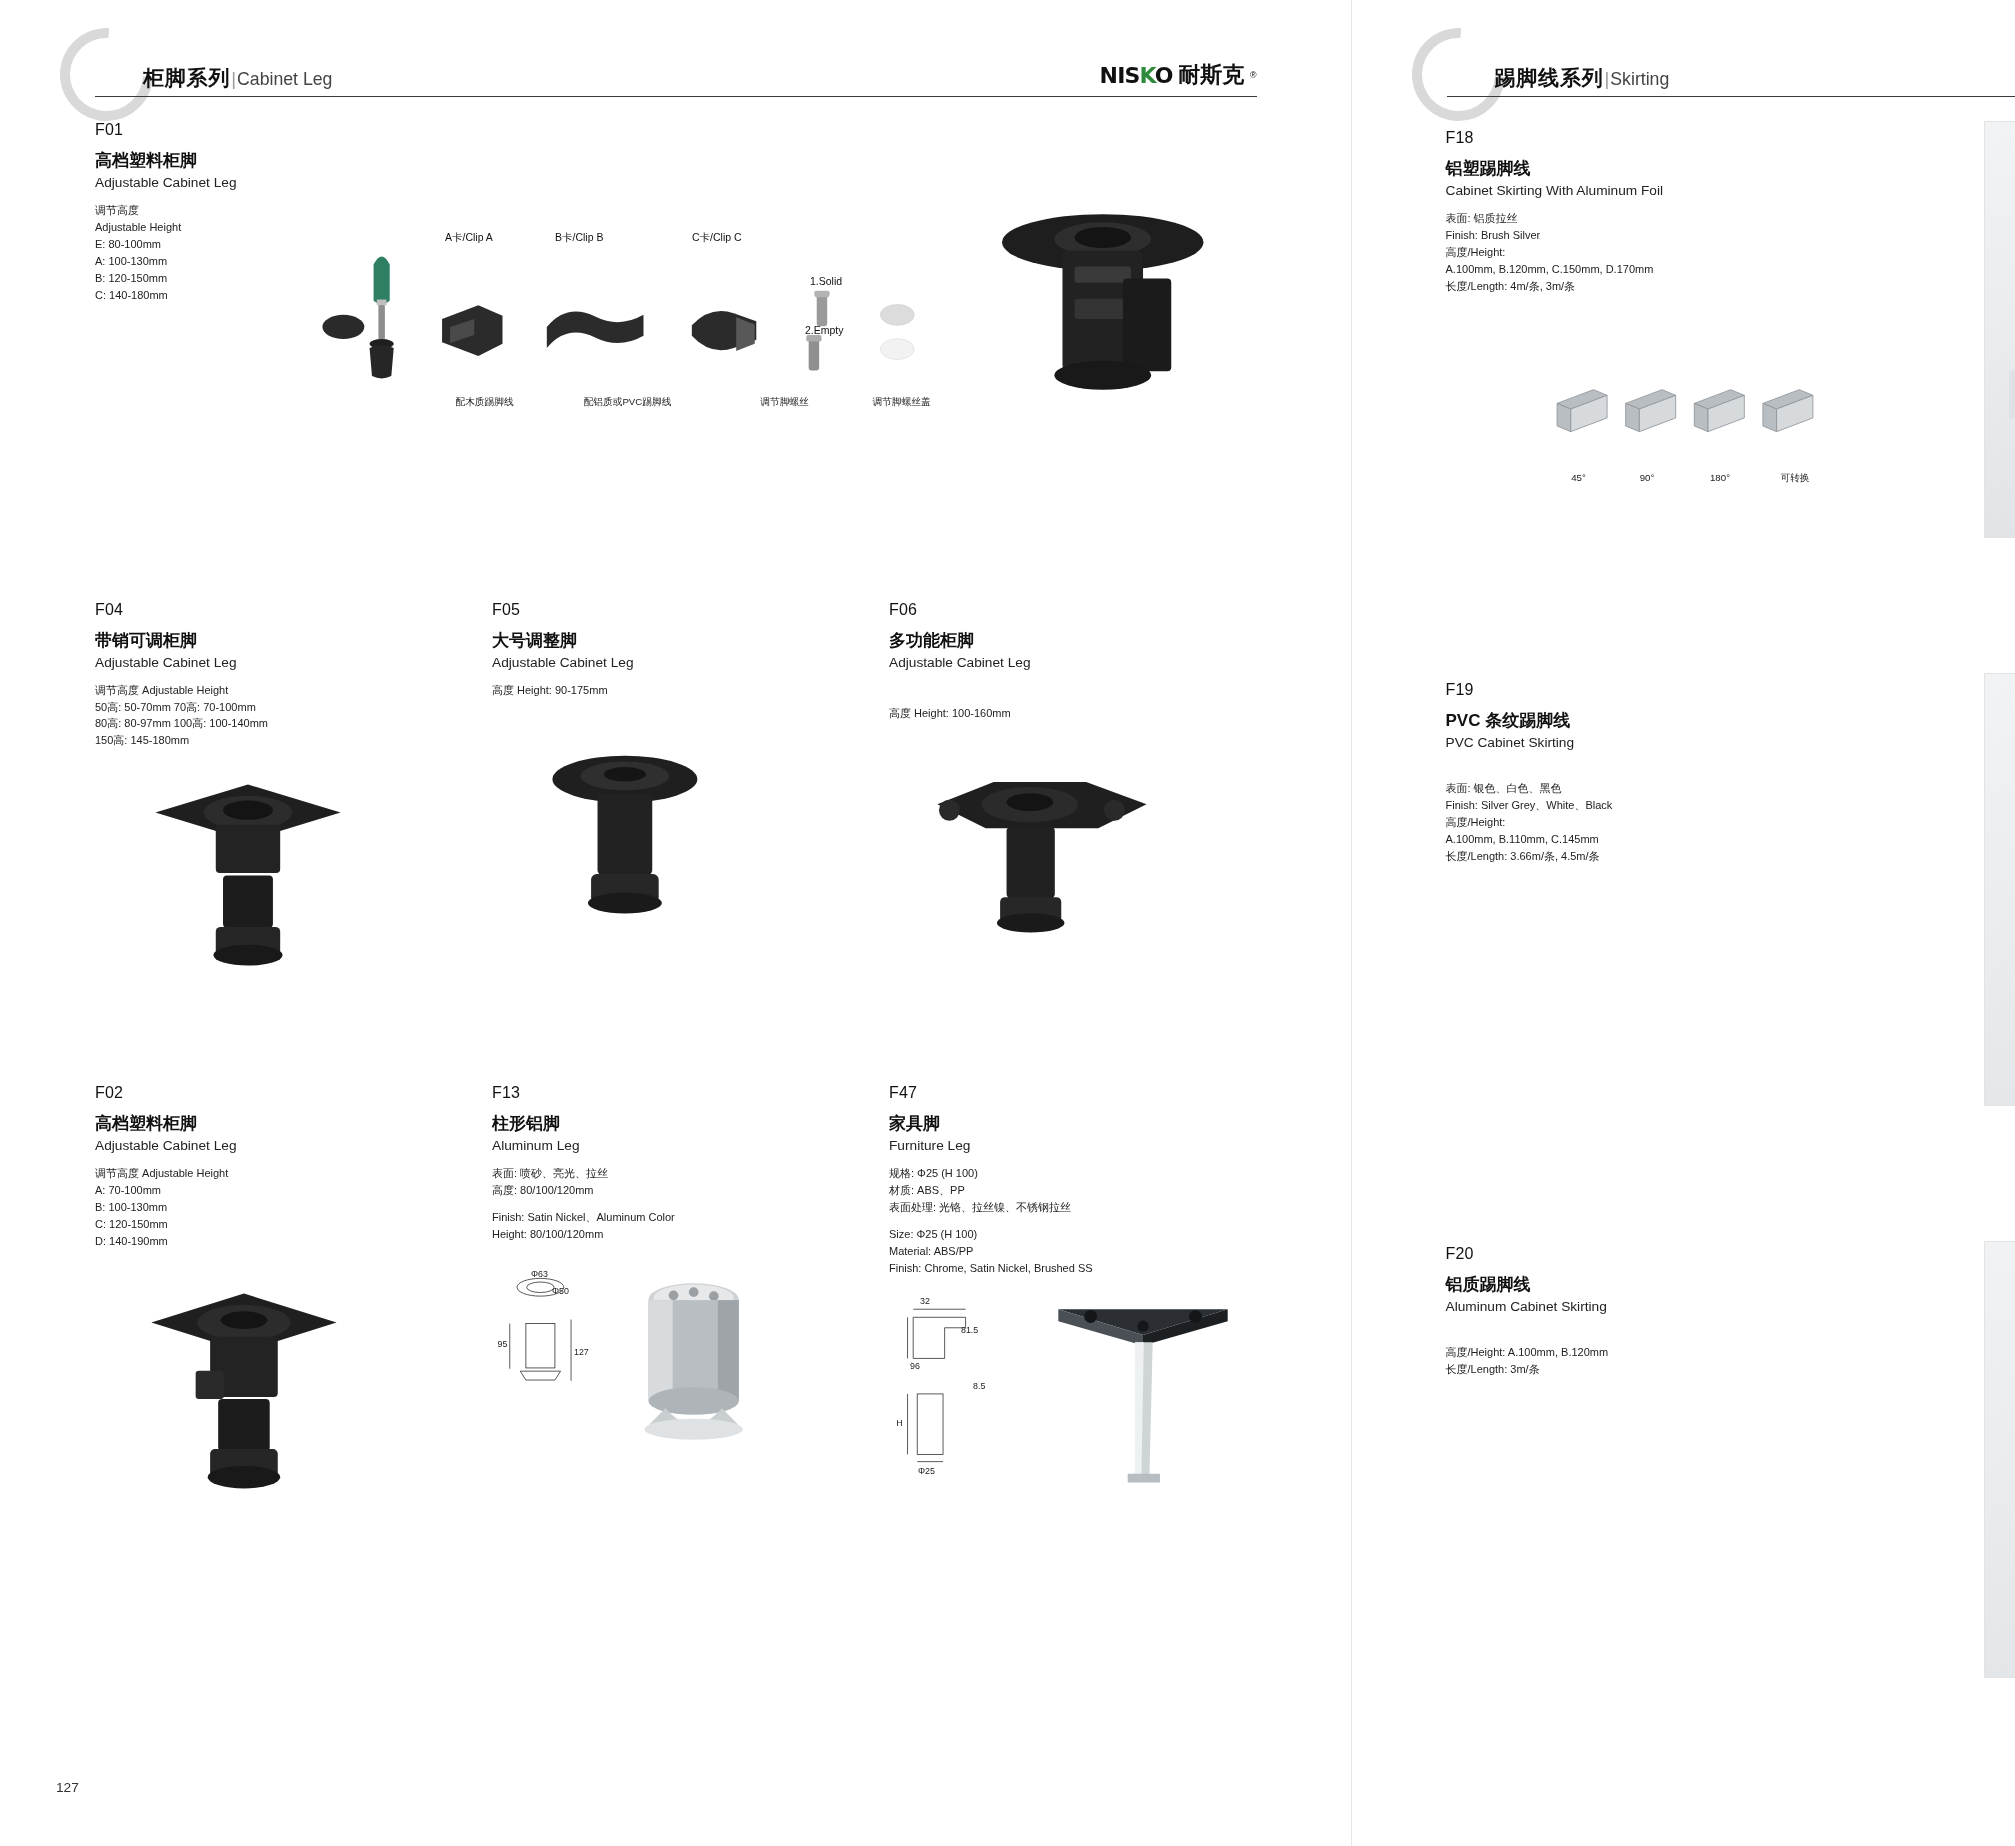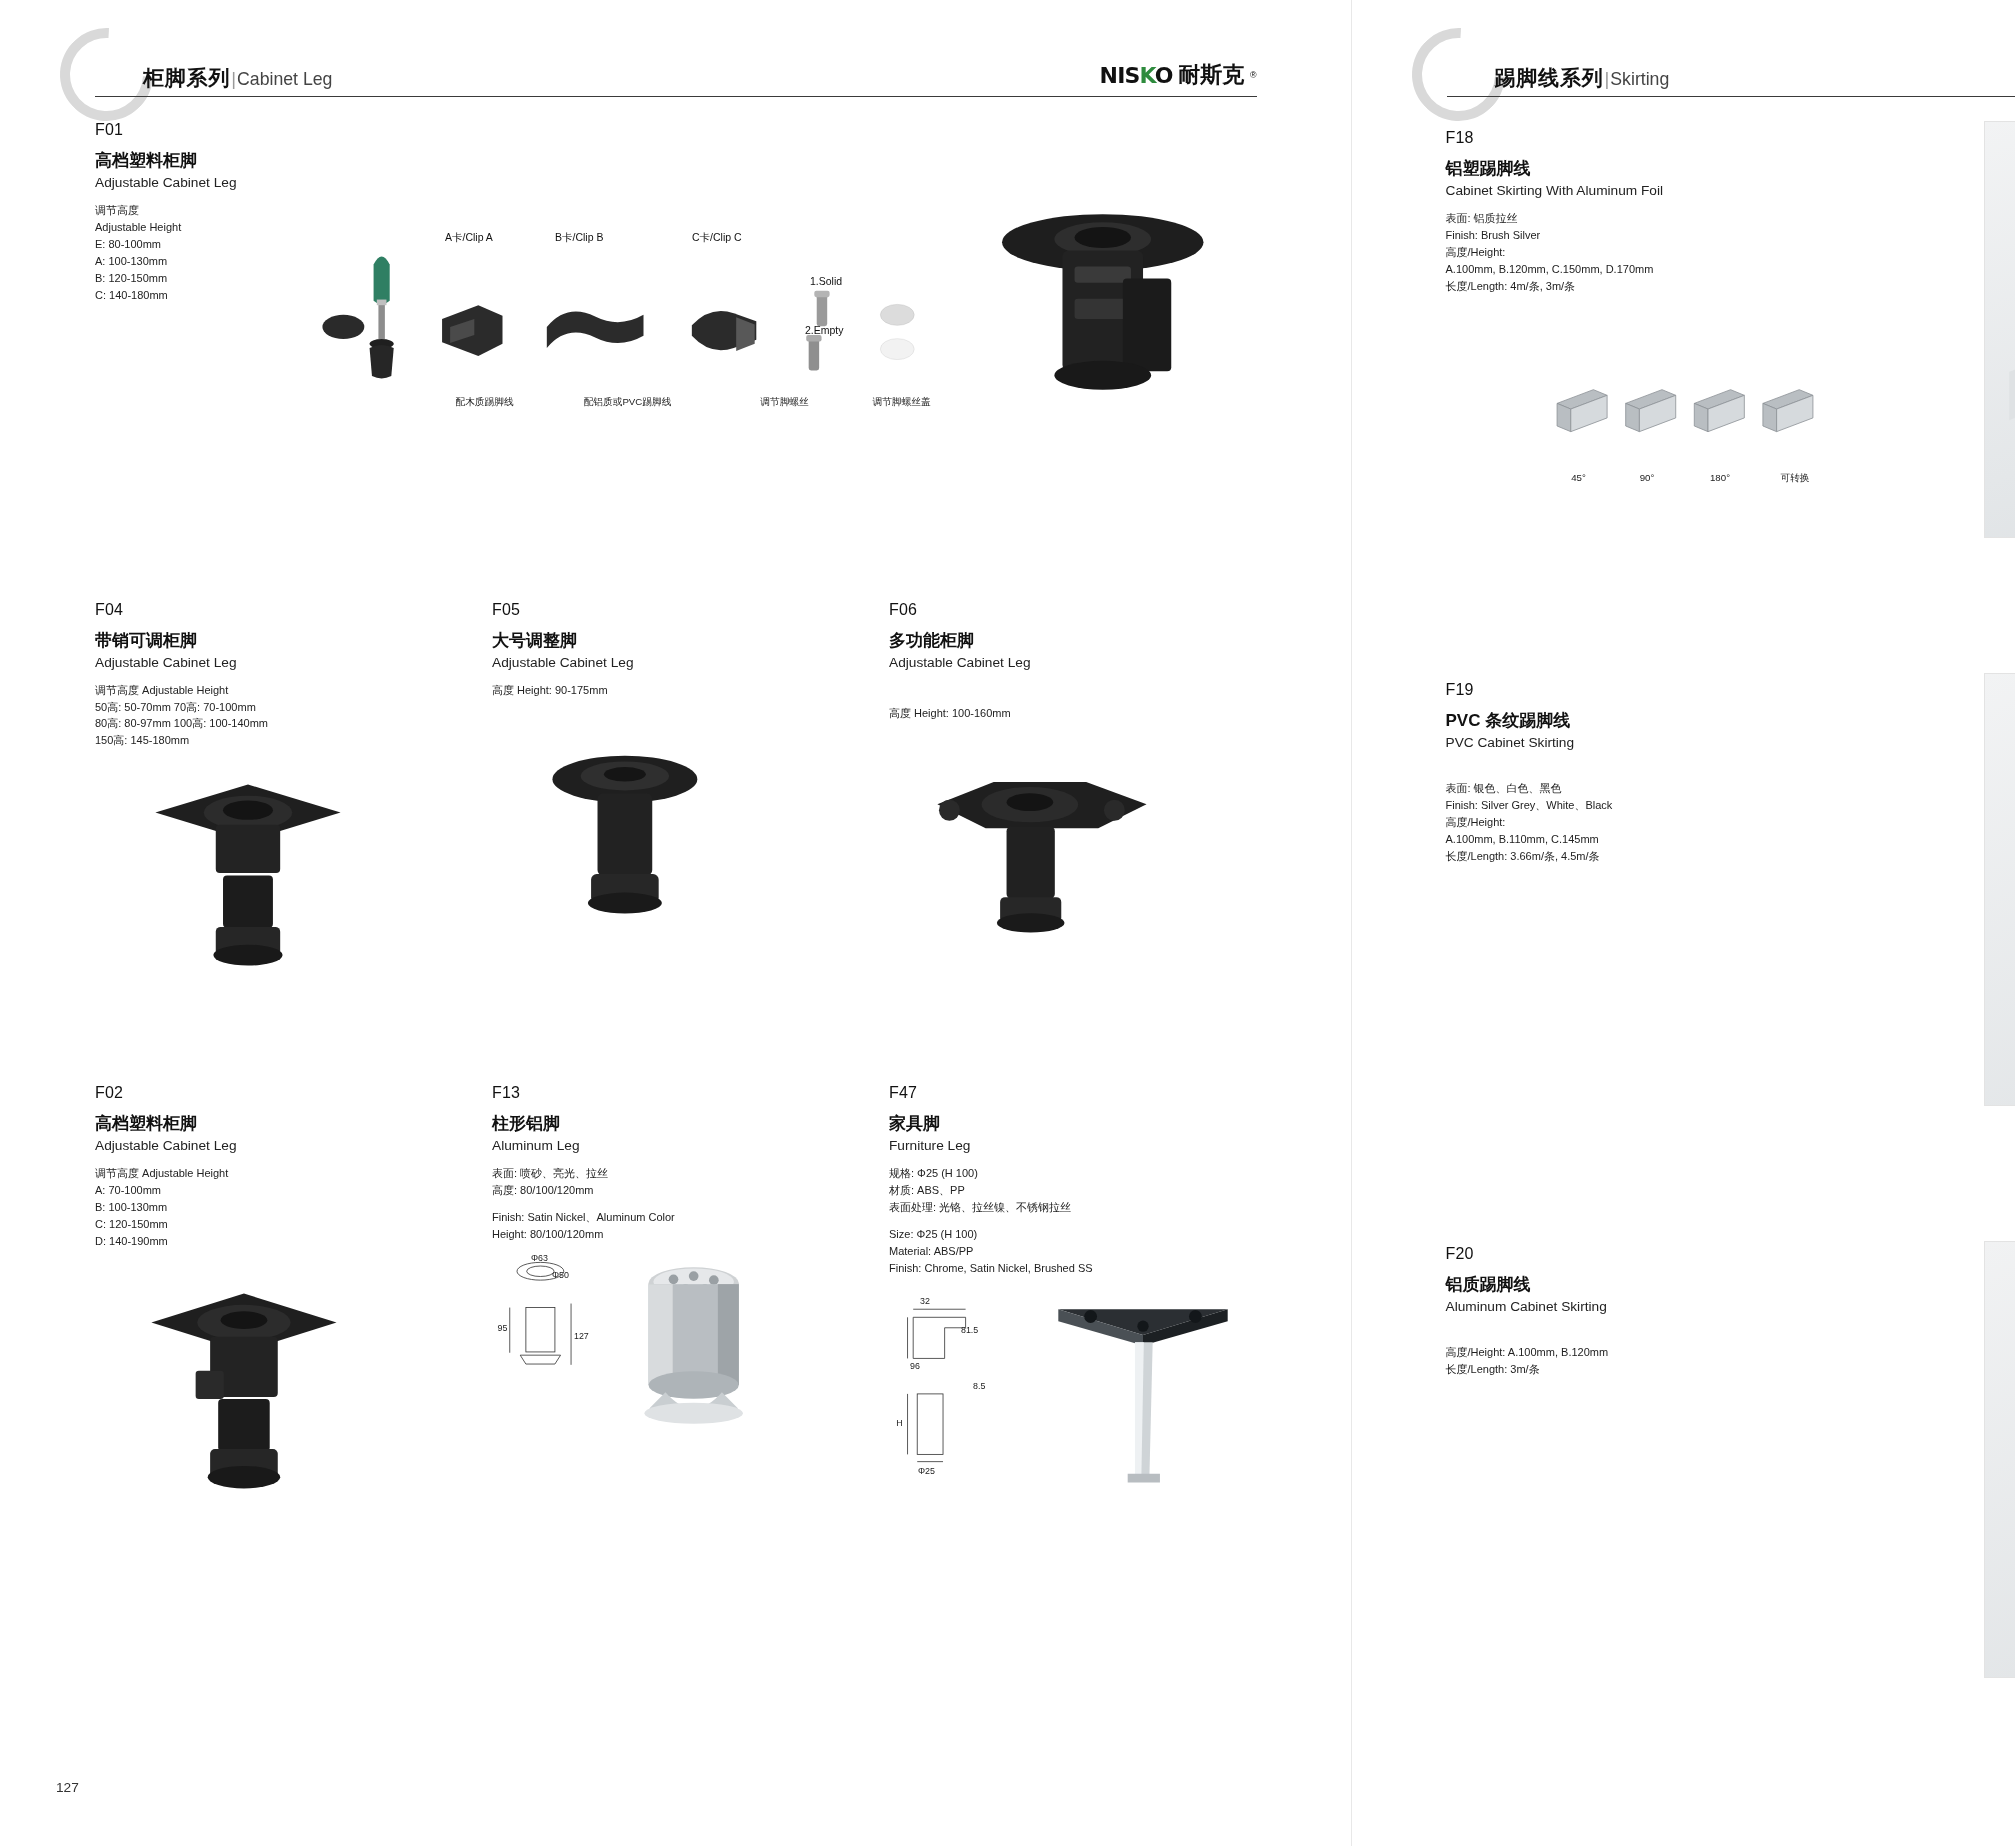--- a/index.html
+++ b/index.html
@@ -236,21 +236,21 @@
 
       <div class="col" style="left:397px;top:963px;width:387px;">
         <div class="code">F13</div>
         <div class="name-cn">柱形铝脚</div>
         <div class="name-en">Aluminum Leg</div>
         <div class="spec" style="width:322px;">表面: 喷砂、亮光、拉丝
 高度: 80/100/120mm</div>
         <div class="spec" style="width:322px;margin-top:9.7px;">Finish: Satin  Nickel、Aluminum Color
 Height: 80/100/120mm</div>
 
-        <div class="img-box" style="position:relative;margin-top:4px;height:226px;">
+        <div class="img-box" style="position:relative;margin-top:20px;height:226px;">
           <svg width="363" height="226" viewBox="0 0 900 560">
 
             <ellipse cx="120" cy="60" rx="58" ry="22" fill="none" stroke="#333" stroke-width="2"></ellipse>
             <ellipse cx="120" cy="60" rx="34" ry="13" fill="none" stroke="#333" stroke-width="2"></ellipse>
             <rect x="84" y="150" width="72" height="110" fill="none" stroke="#333" stroke-width="2"></rect>
             <path d="M70 268 l100 0 l-14 22 l-72 0 z" fill="none" stroke="#333" stroke-width="2"></path>
             <line x1="44" y1="150" x2="44" y2="262" stroke="#333" stroke-width="2"></line>
             <line x1="196" y1="140" x2="196" y2="292" stroke="#333" stroke-width="2"></line>
 
             <g transform="translate(330,40)">

